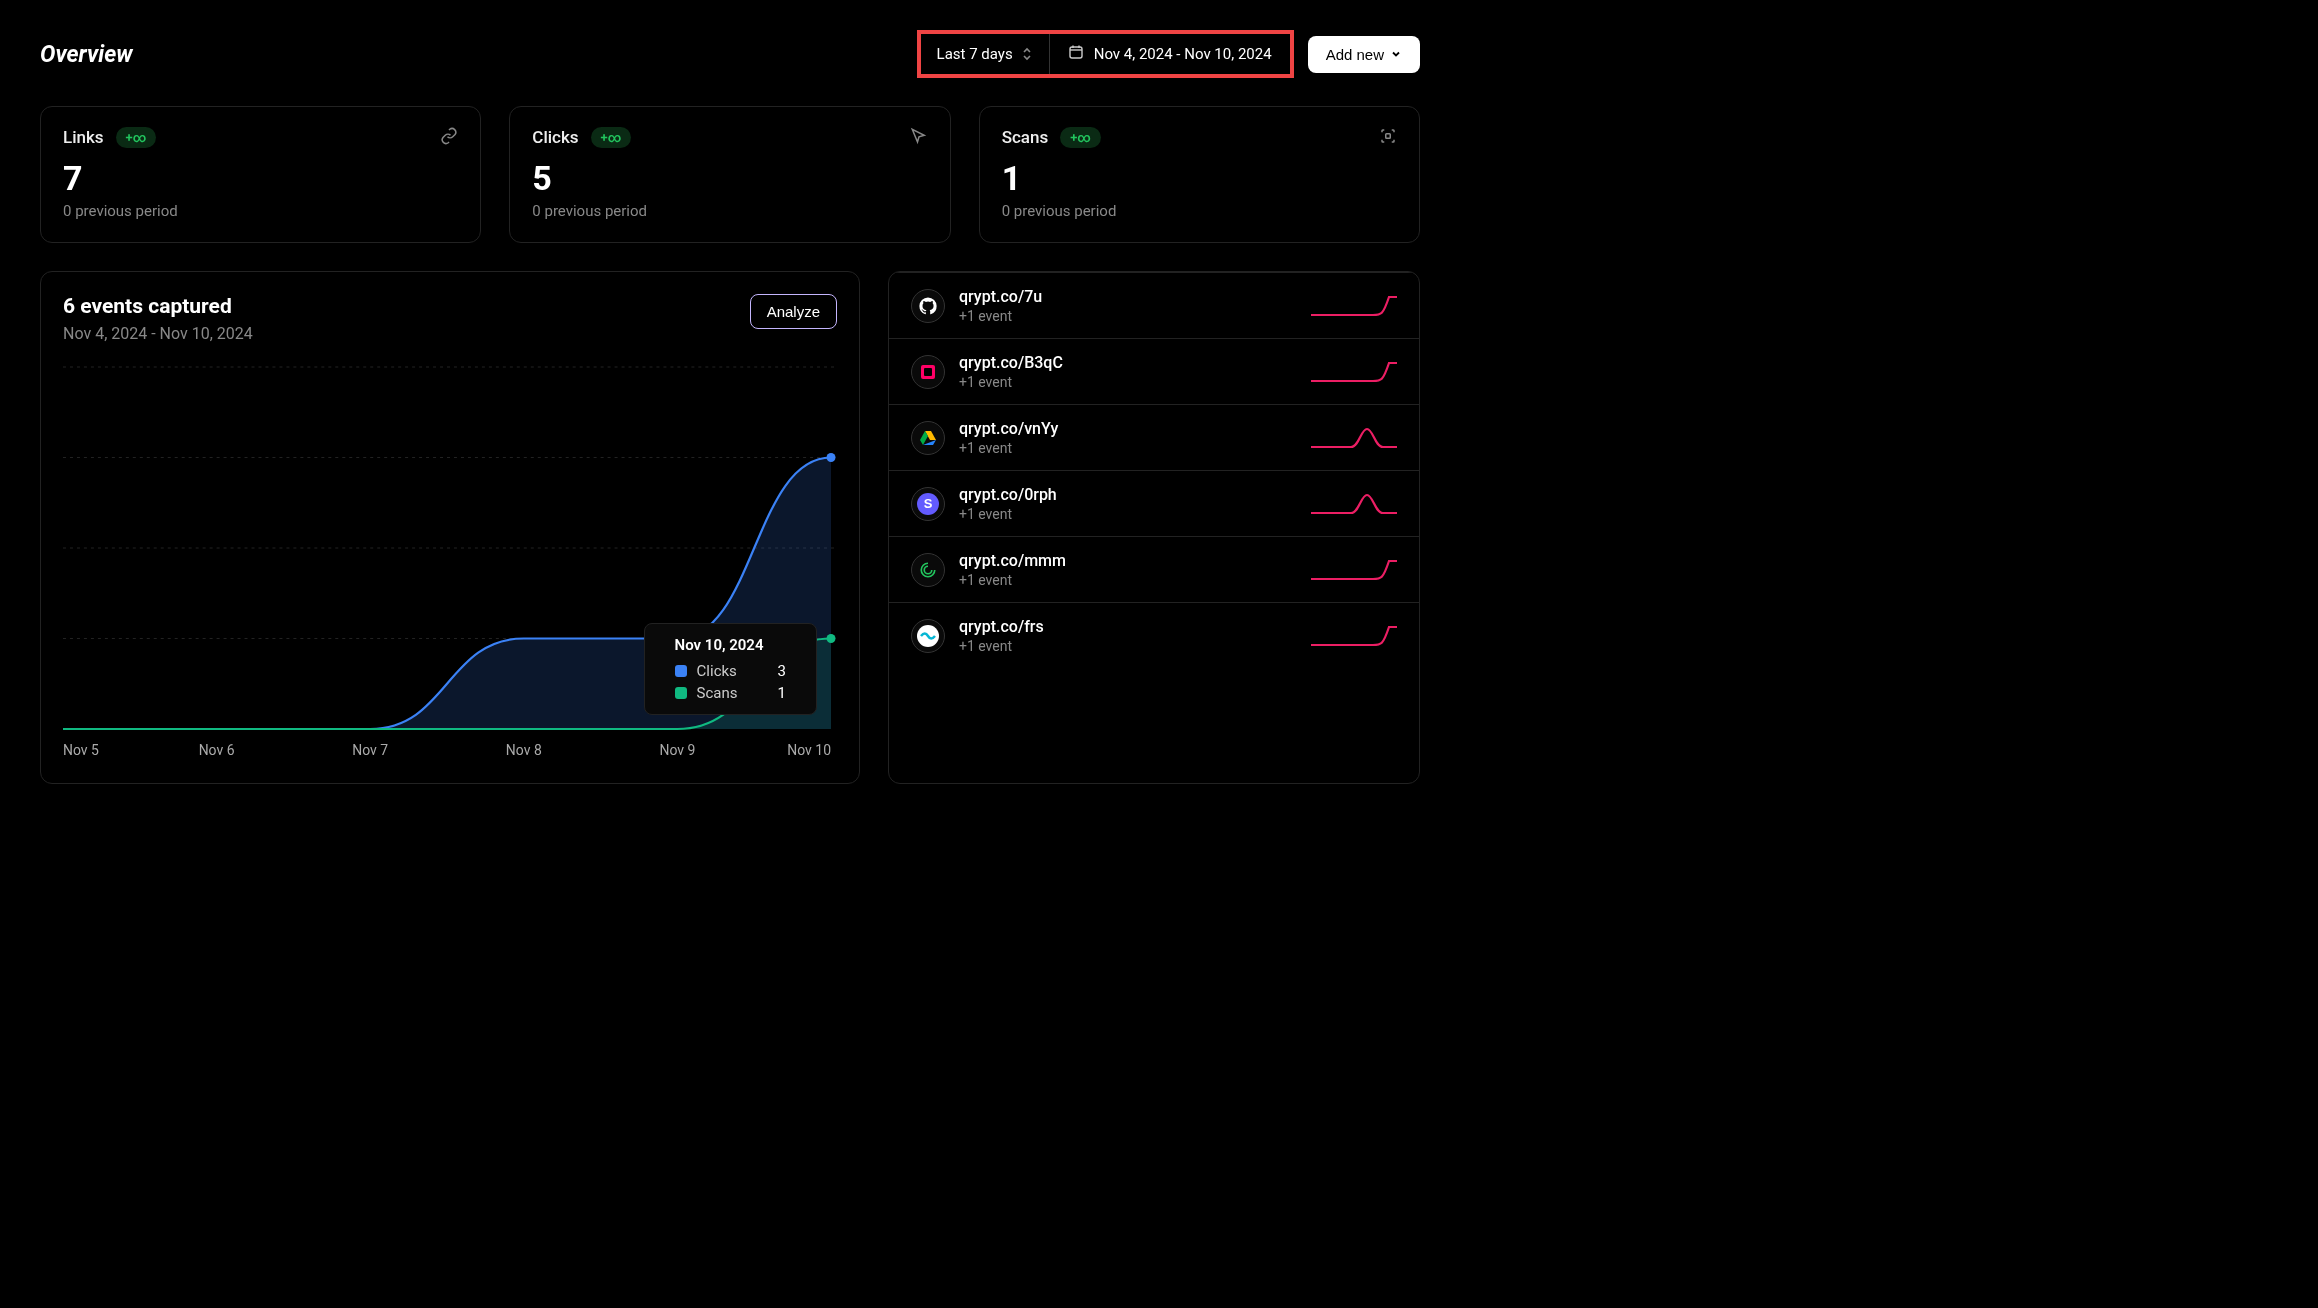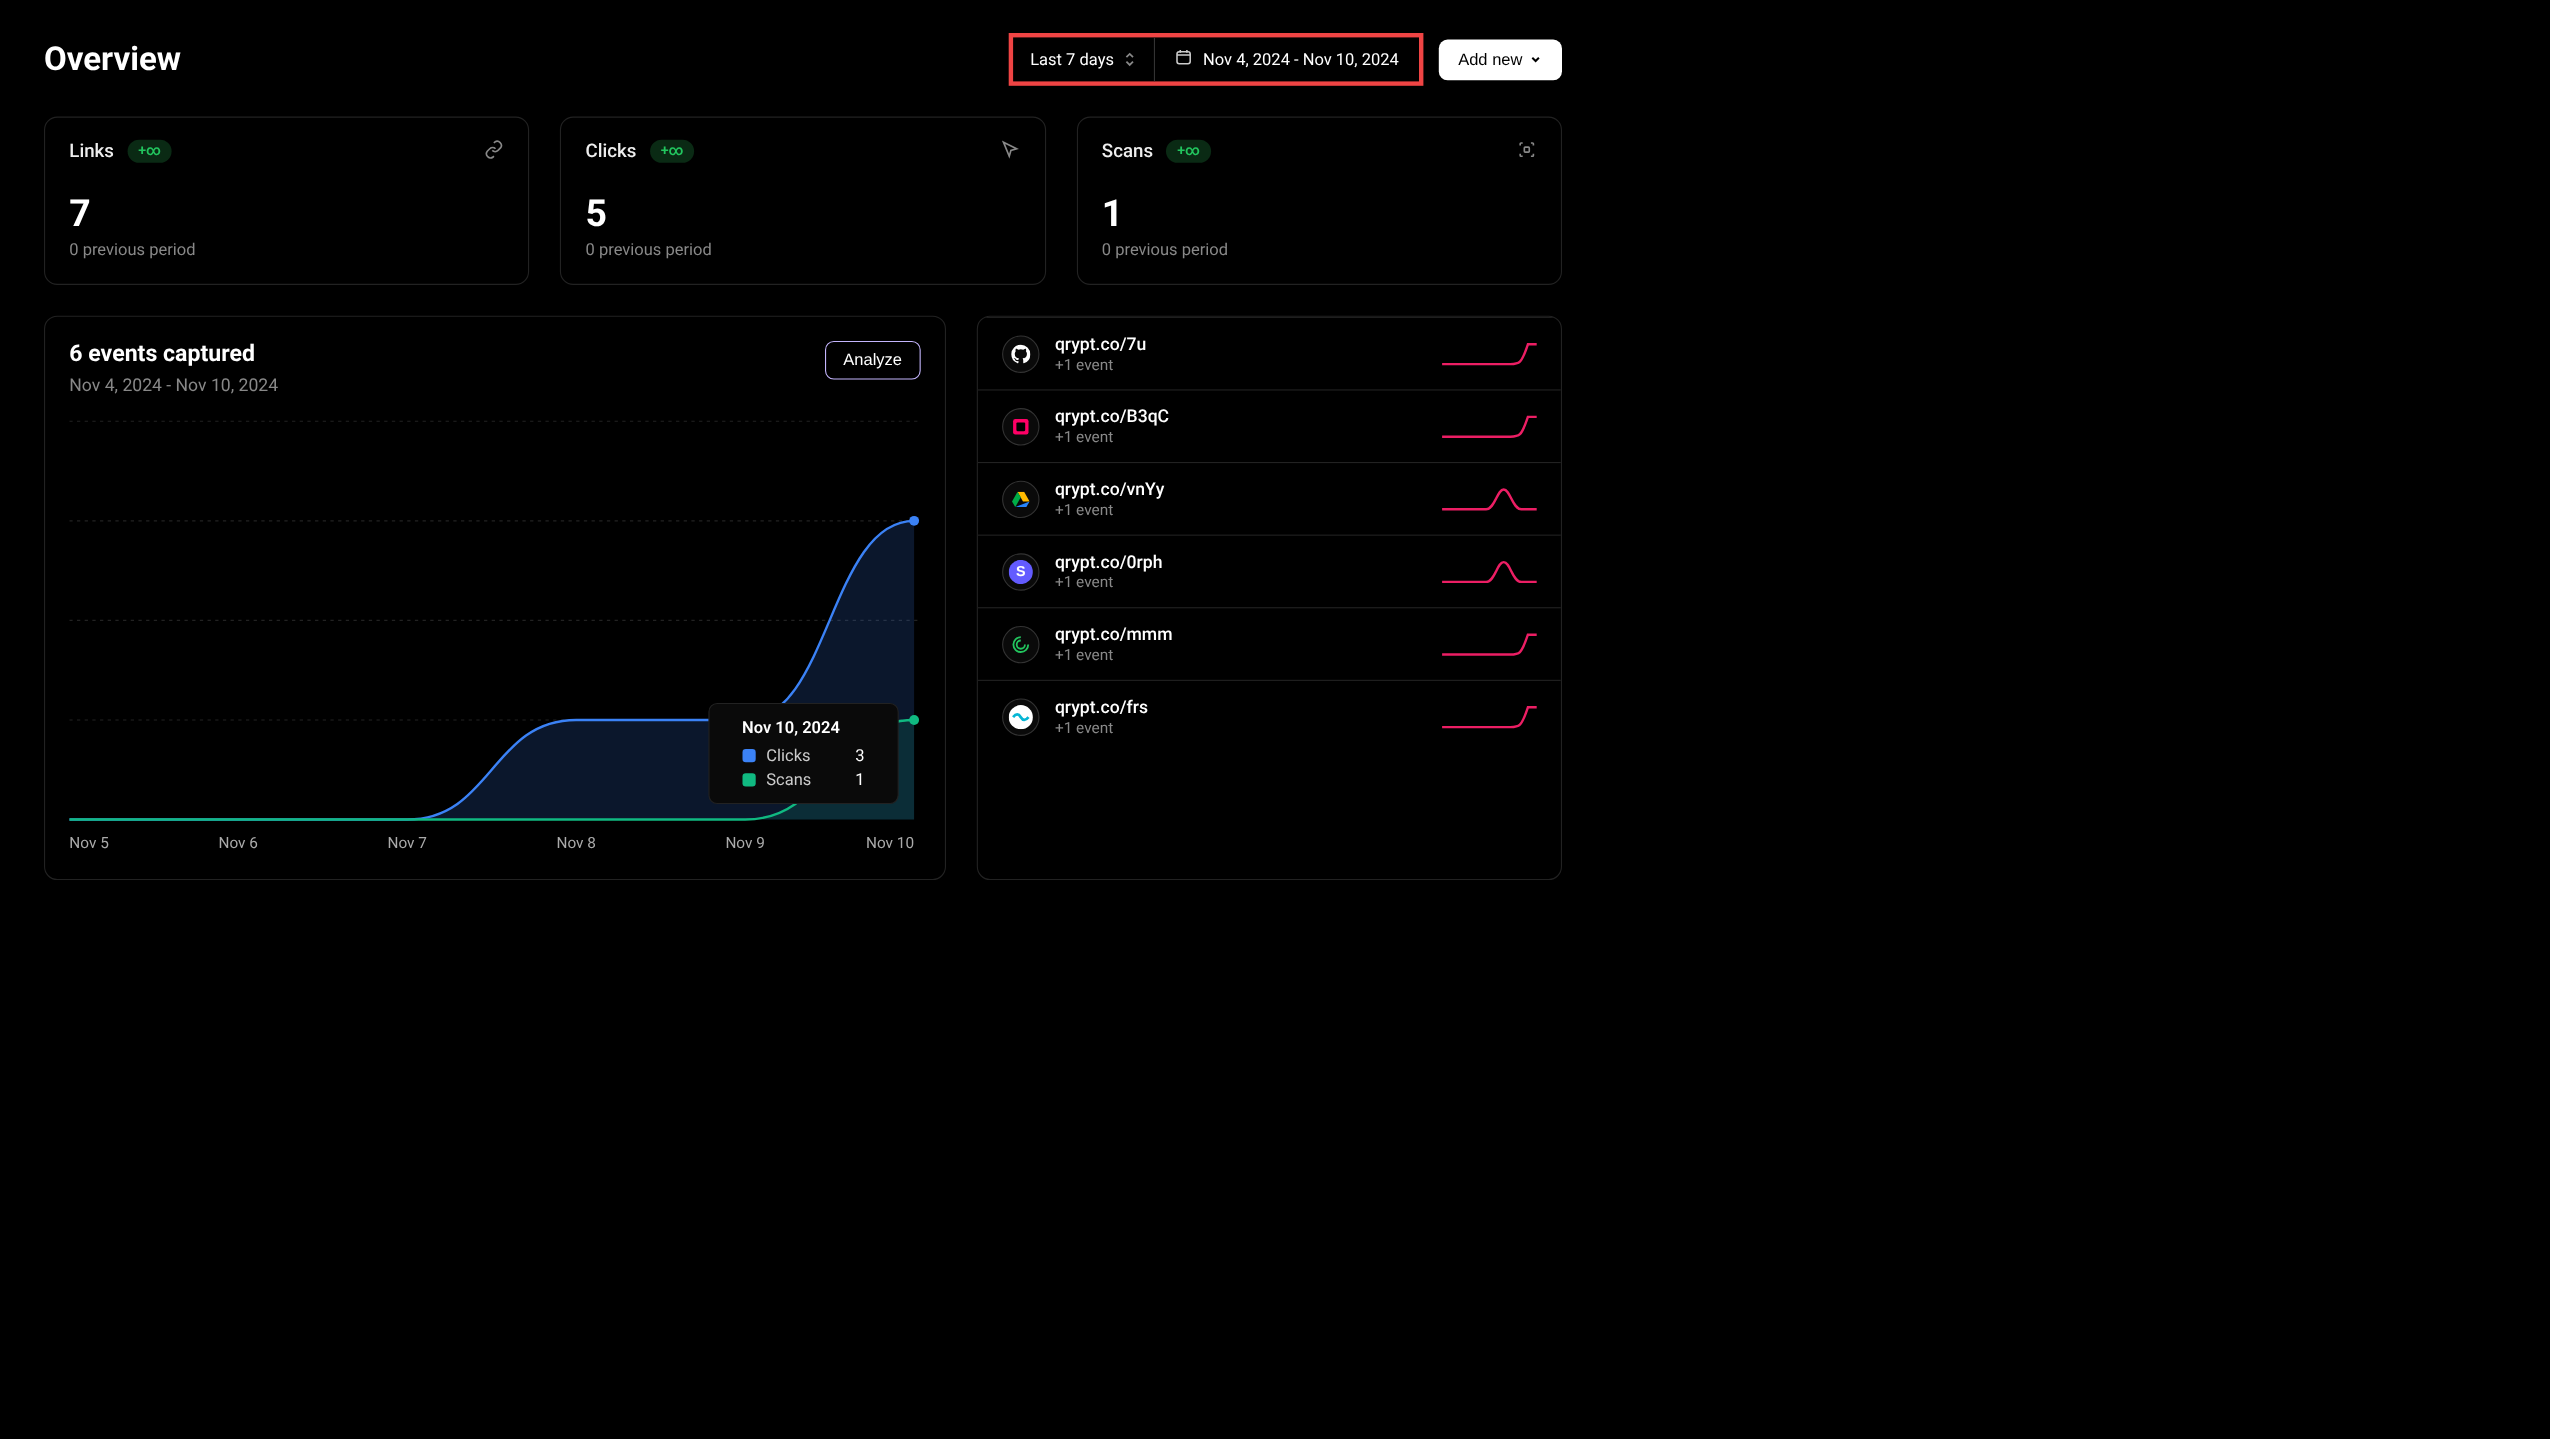--- a/index.html
+++ b/index.html
@@ -10,22 +10,23 @@
     padding: 30px 40px;
     width: 1460px;
   }
   .header {
     display: flex;
     justify-content: space-between;
     align-items: center;
     margin-bottom: 28px;
   }
   .title {
-    font-size: 30px;
+    font-size: 23px;
     font-weight: 700;
+    font-style: italic;
   }
   .header-controls {
     display: flex;
     gap: 14px;
     align-items: center;
   }
   .period-group {
     display: flex;
     border: 4px solid #ef4444;
     border-radius: 0;
@@ -73,23 +74,22 @@
     margin-bottom: 28px;
   }
   .stat-card {
     border: 1px solid #222;
     border-radius: 12px;
     padding: 20px 22px 22px;
     position: relative;
   }
   .stat-header {
     display: flex;
-    align-items: center;
     gap: 12px;
-    margin-bottom: 26px;
+    margin-bottom: 10px;
   }
   .stat-label {
     font-size: 17px;
     font-weight: 500;
     color: #eee;
   }
   .badge {
     background: #0a2a14;
     color: #22c55e;
     font-size: 13px;

